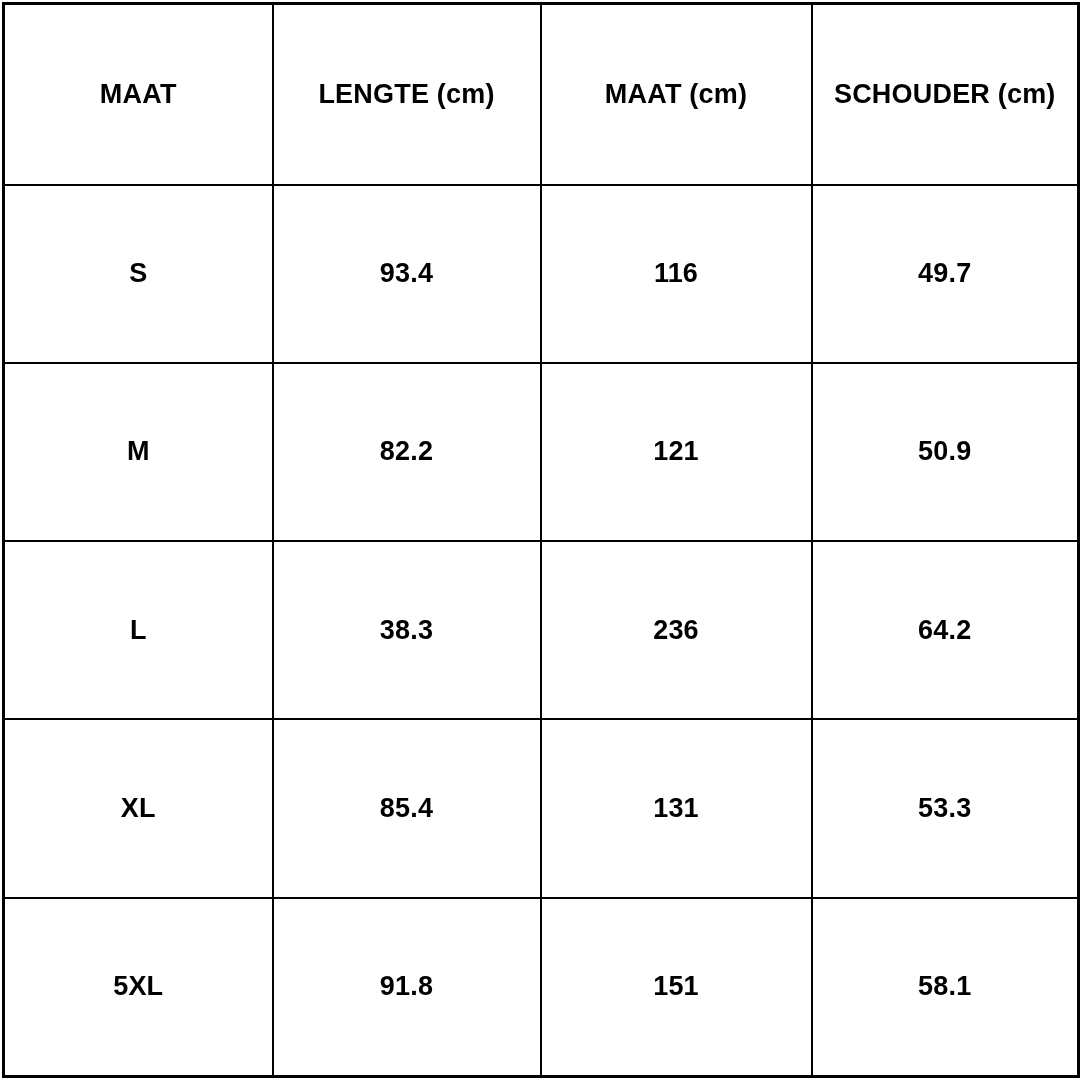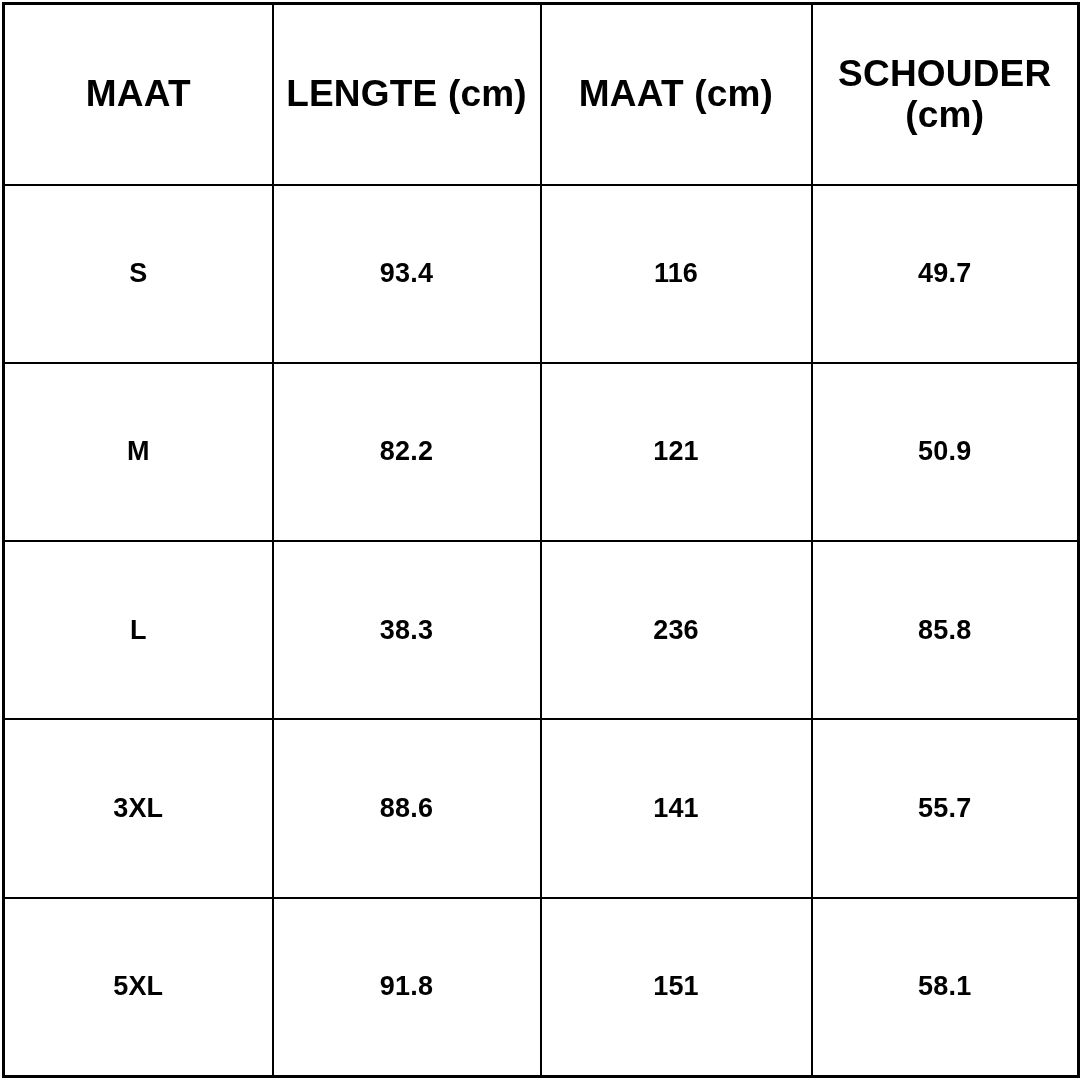--- a/index.html
+++ b/index.html
@@ -41,21 +41,21 @@
     text-align: center;
     vertical-align: middle;
     color: #000000;
     font-weight: bold;
     padding: 0;
     line-height: 1.1;
   }
 
   table.size-chart thead th {
     height: 179px;
-    font-size: 37px;
+    font-size: 27px;
     letter-spacing: 0.2px;
   }
 
   table.size-chart tbody td {
     height: 112px;
     font-size: 27px;
     letter-spacing: 0.2px;
   }
 
   
@@ -92,27 +92,27 @@
       <tr>
         <td>M</td>
         <td>82.2</td>
         <td>121</td>
         <td>50.9</td>
       </tr>
       <tr>
         <td>L</td>
         <td>38.3</td>
         <td>236</td>
-        <td>85.8</td>
+        <td>64.2</td>
       </tr>
       <tr>
-        <td>3XL</td>
-        <td>88.6</td>
-        <td>141</td>
-        <td>55.7</td>
+        <td>XL</td>
+        <td>85.4</td>
+        <td>131</td>
+        <td>53.3</td>
       </tr>
       <tr>
         <td>5XL</td>
         <td>91.8</td>
         <td>151</td>
         <td>58.1</td>
       </tr>
     </tbody>
   </table>
 </div>

